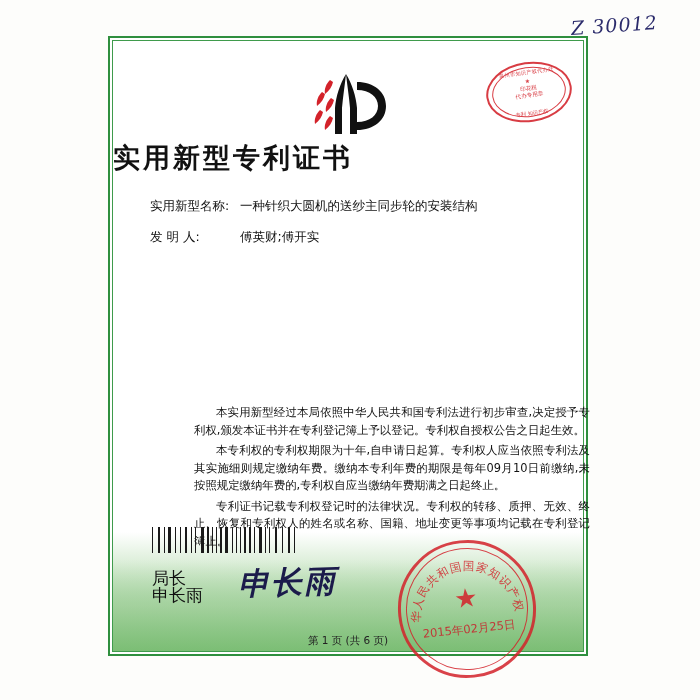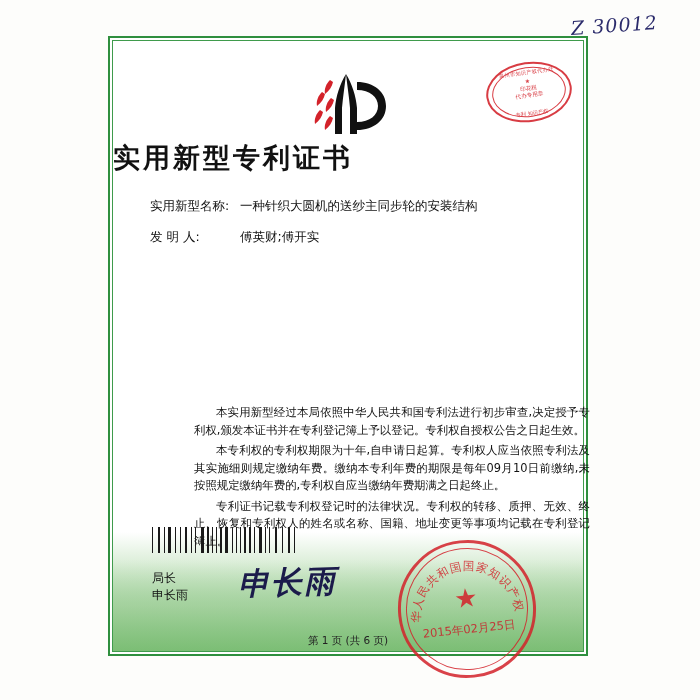--- a/index.html
+++ b/index.html
@@ -189,21 +189,21 @@
     background: #1a1a1a;
     height: 26px;
     margin-right: 1px;
     vertical-align: top;
   }
 
   
   .director {
     position: absolute;
     left: 152px; top: 570px;
-    font-size: 12px;
+    font-size: 17px;
     line-height: 17px;
     color: #111;
   }
   .signature {
     position: absolute;
     left: 238px; top: 562px;
     font-family: "DejaVu Serif", serif;
     font-size: 31px;
     color: #1b1b4b;
     letter-spacing: 2px;

